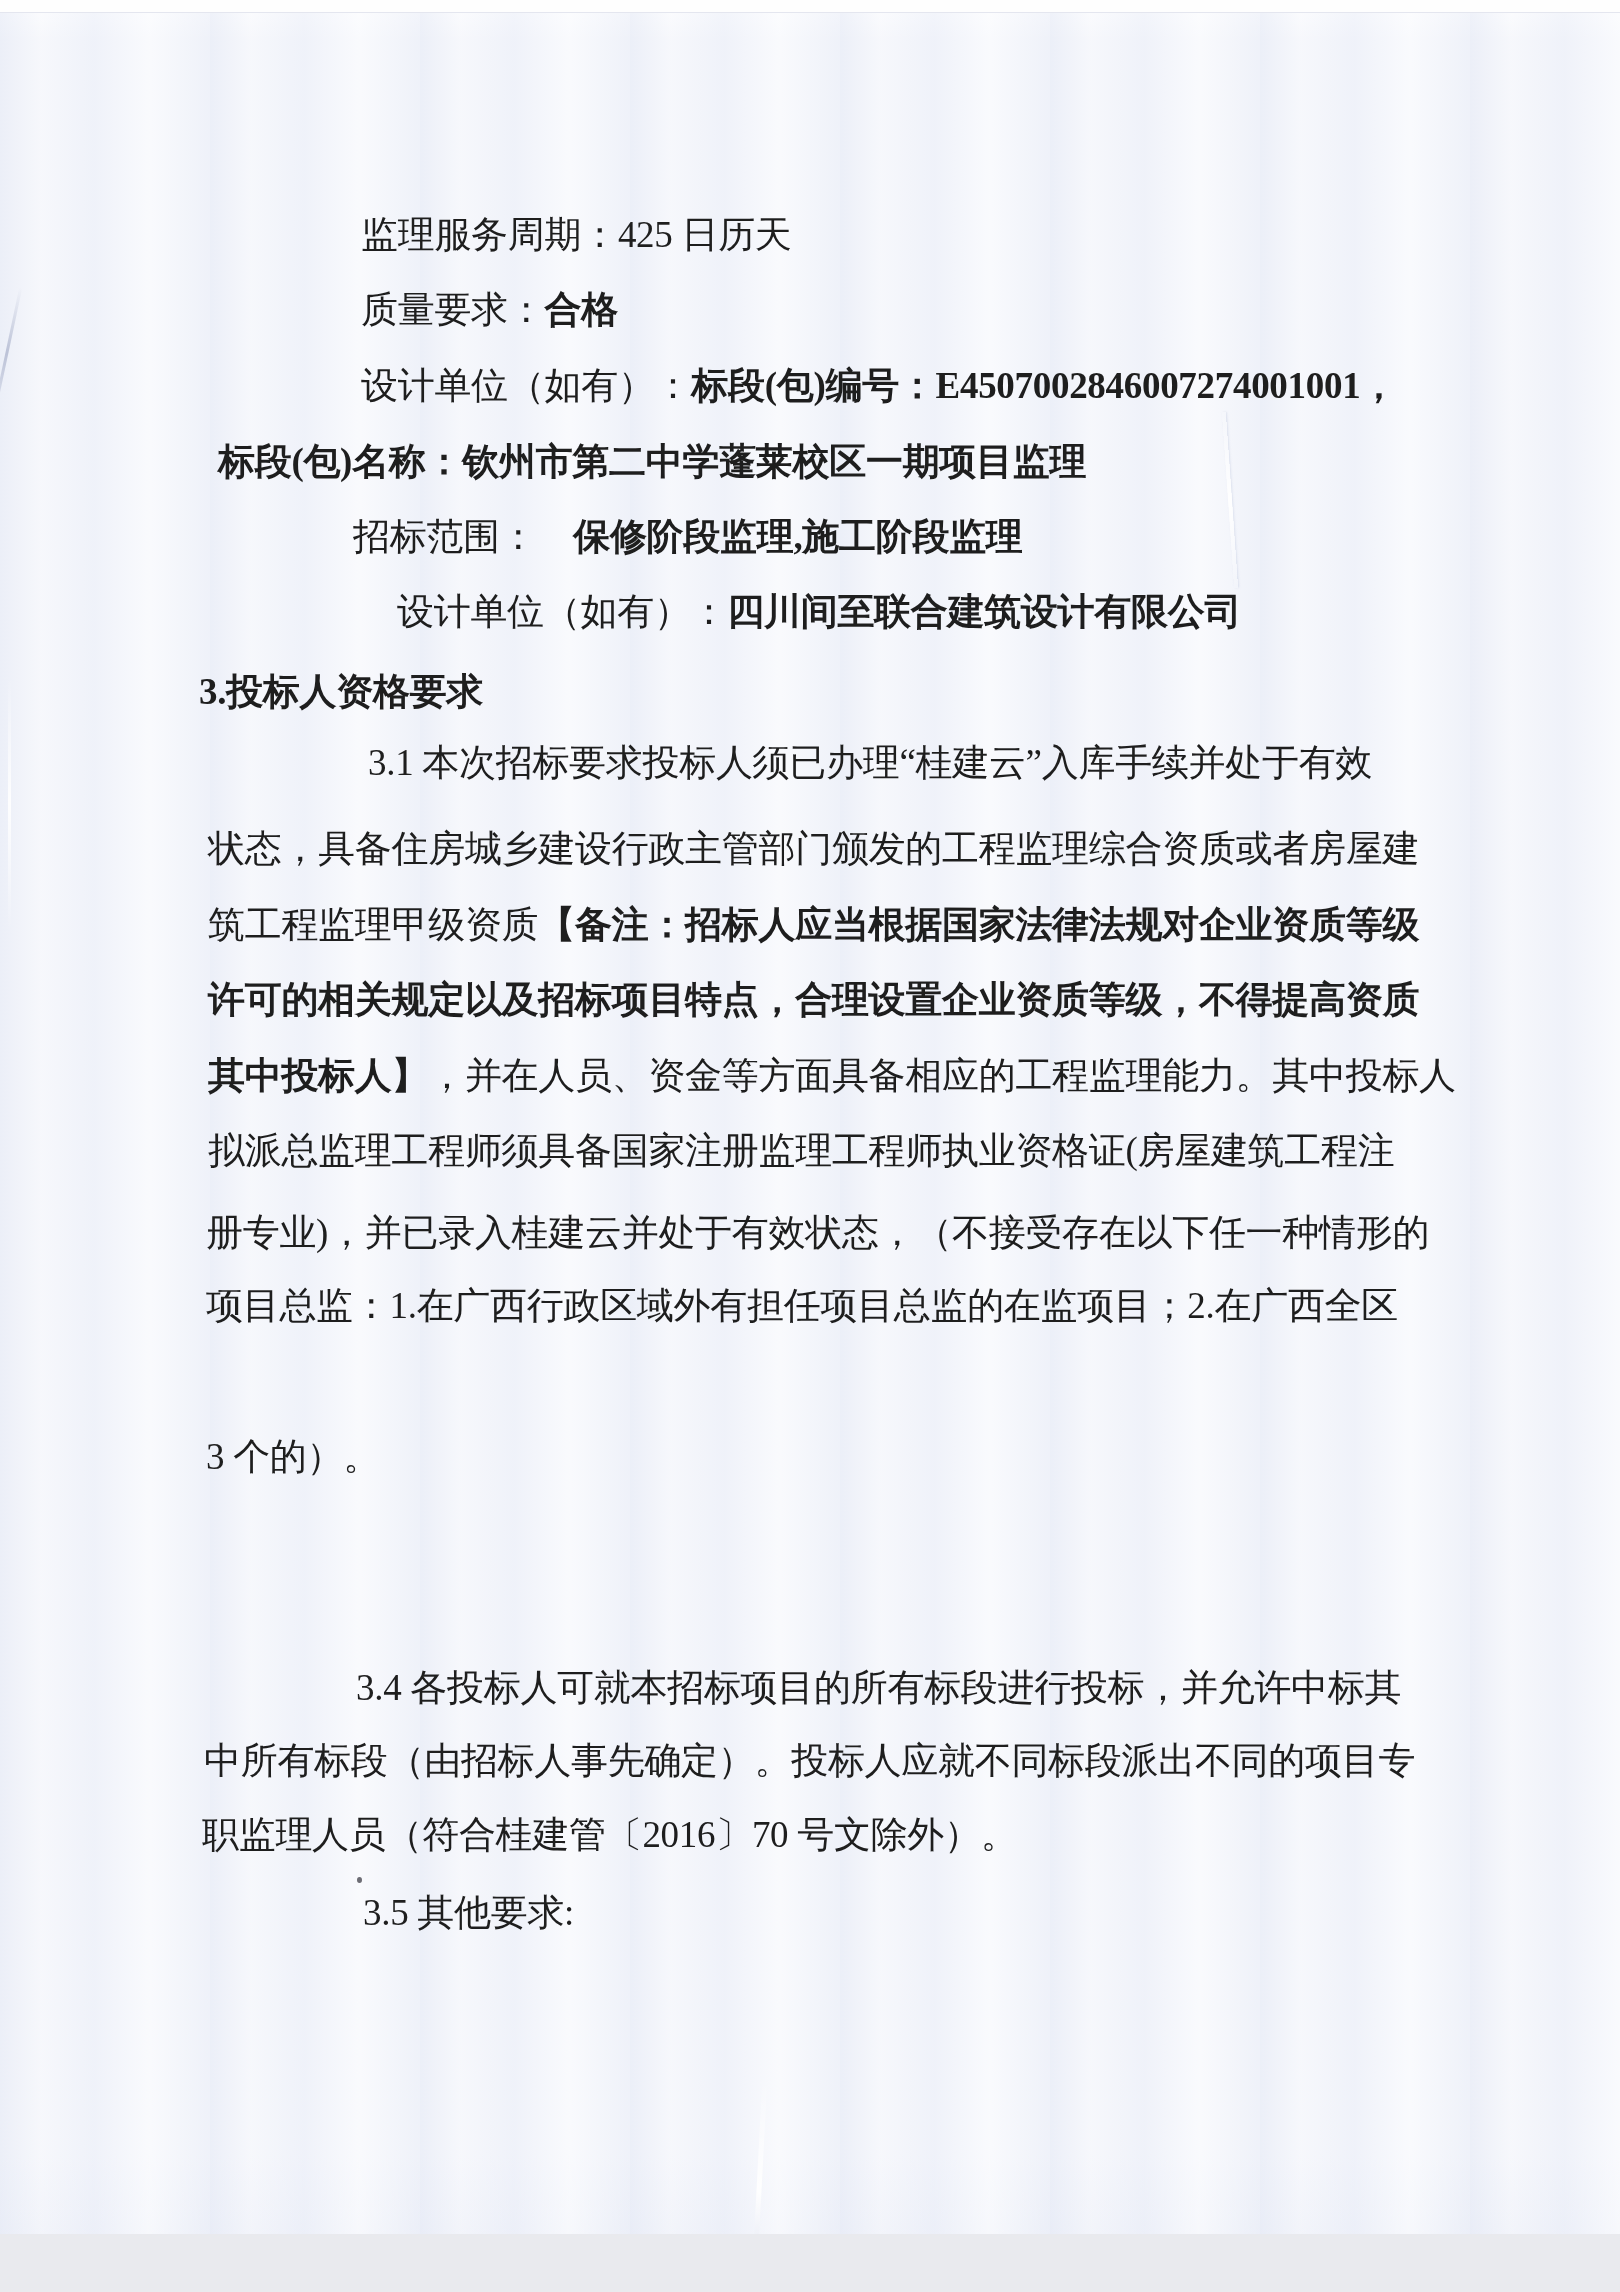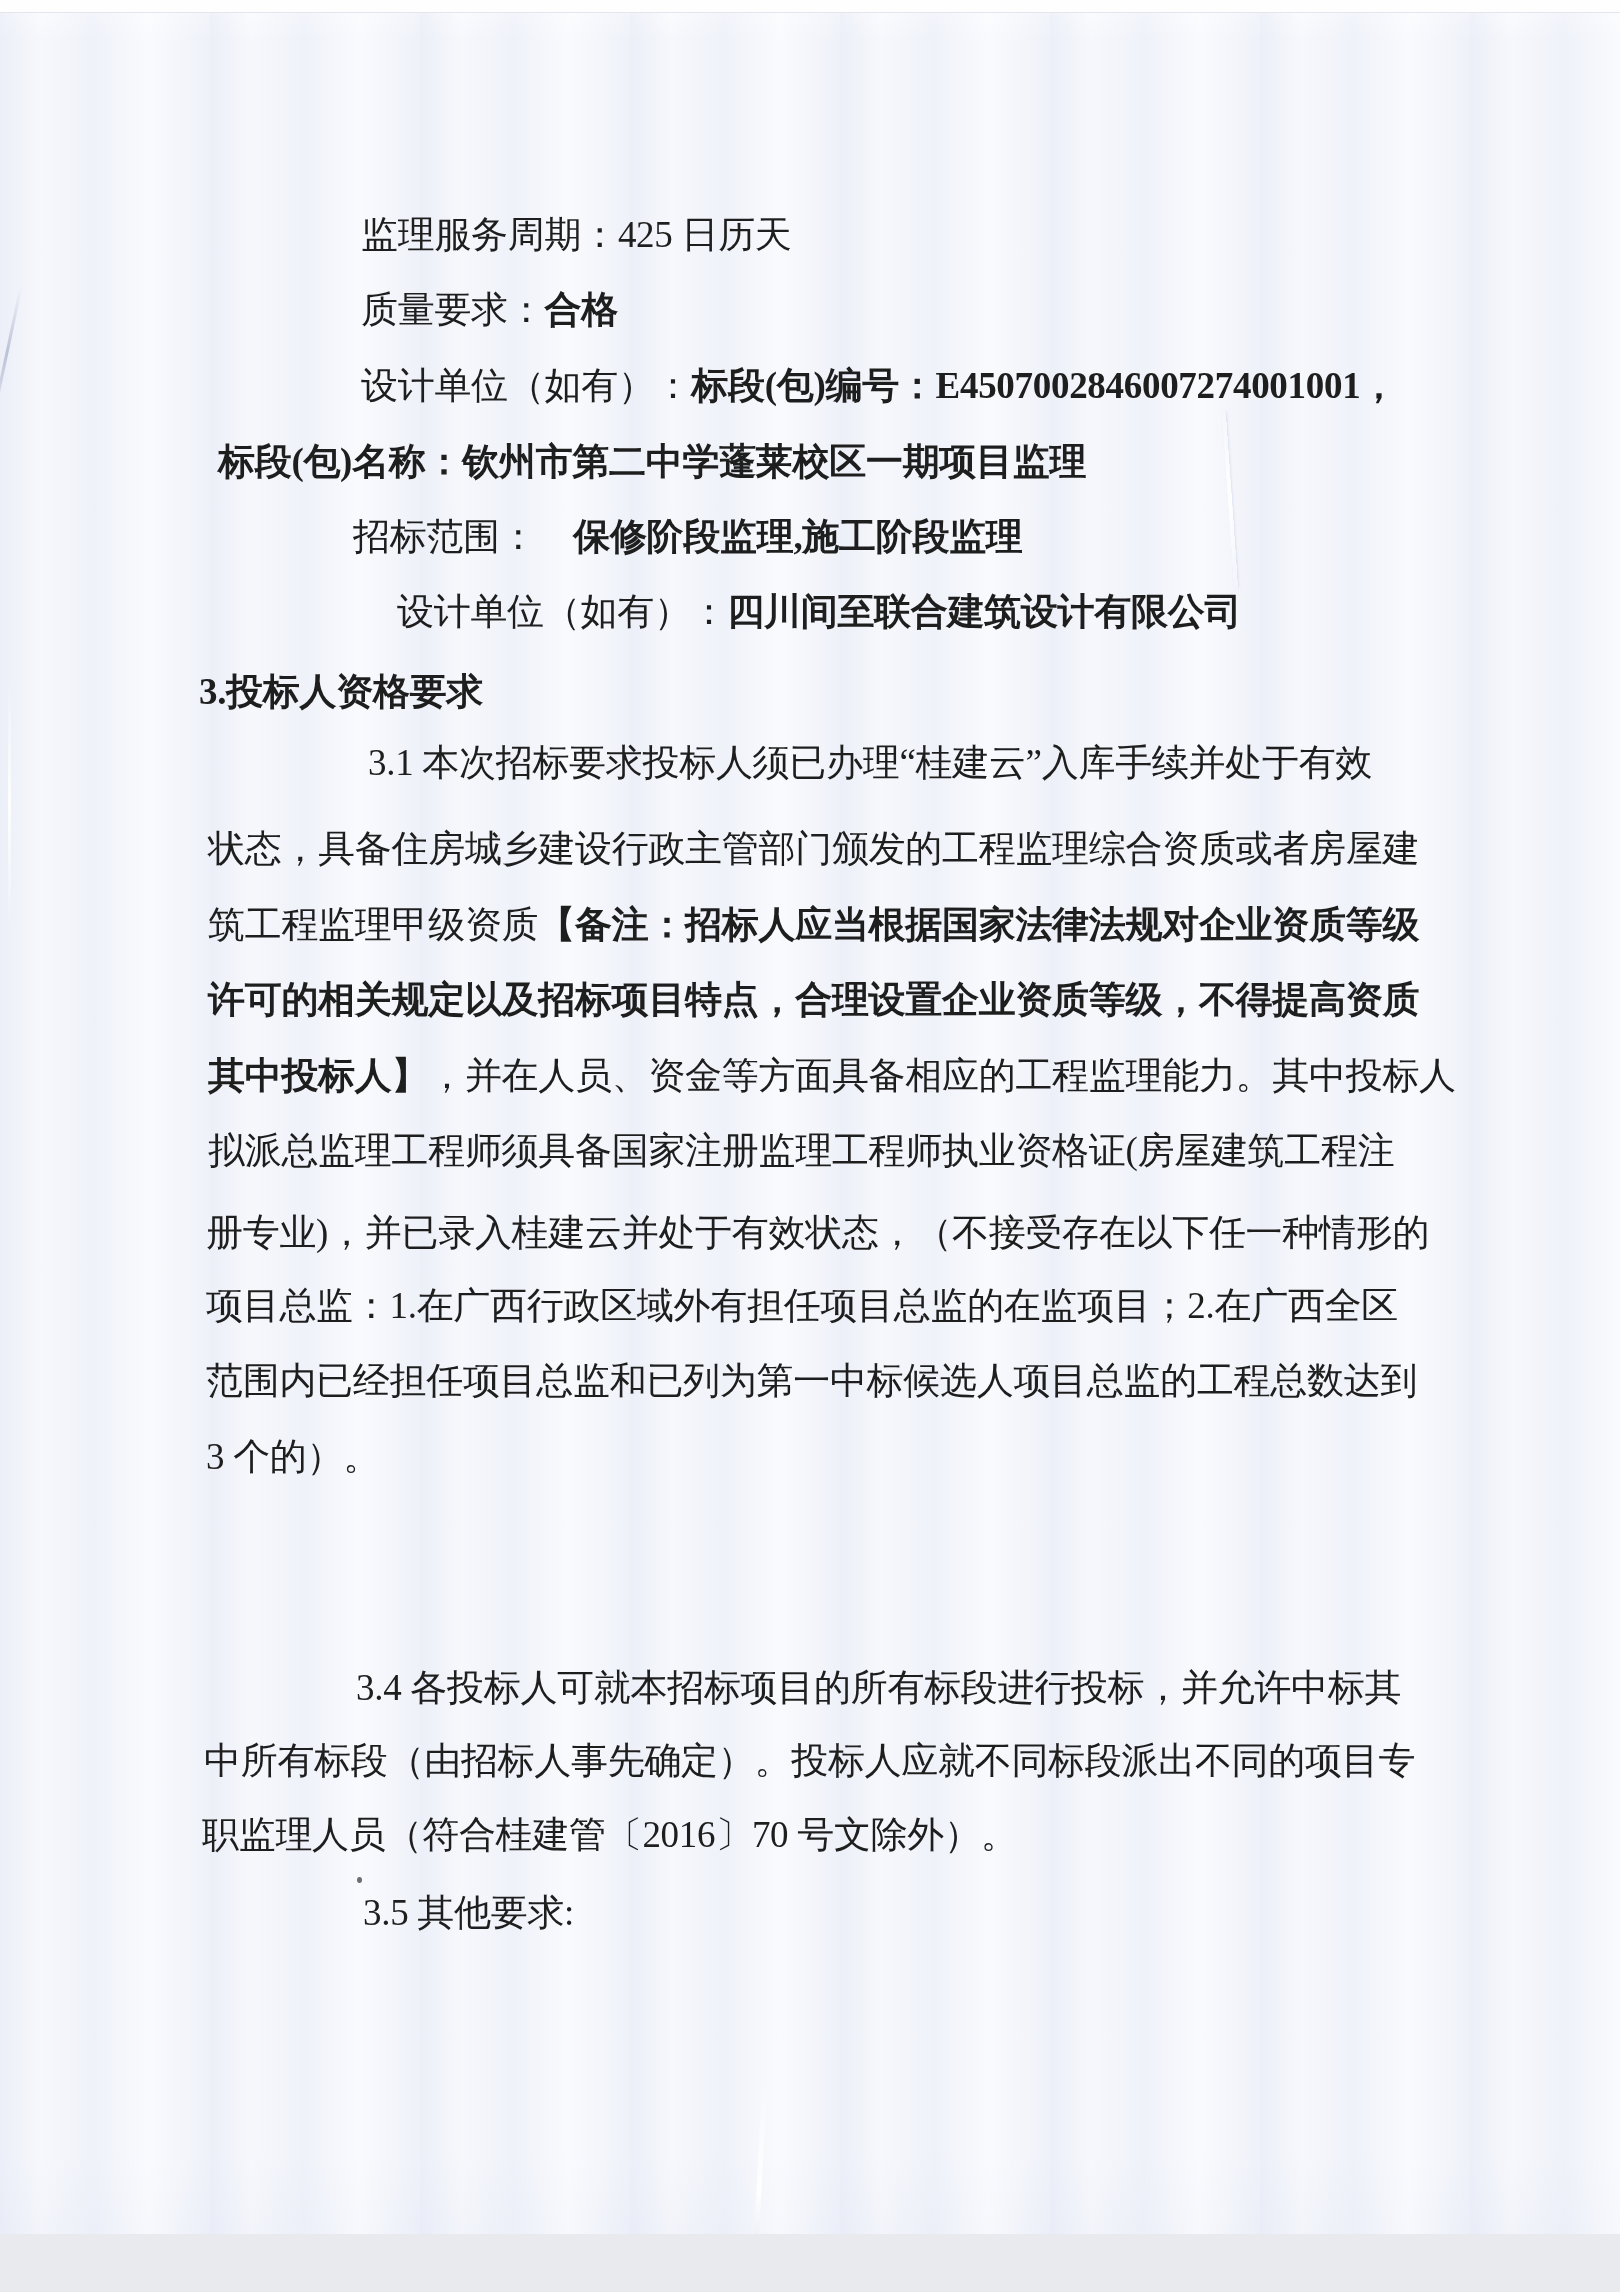--- a/index.html
+++ b/index.html
@@ -92,21 +92,20 @@
   <div class="line" style="top:977px;left:208px;"><span class="b">许可的相关规定以及招标项目特点，合理设置企业资质等级，不得提高资质</span></div>
 
   <div class="line" style="top:1053px;left:208px;"><span class="b">其中投标人】</span><span>，并在人员、资金等方面具备相应的工程监理能力。其中投标人</span></div>
 
   <div class="line" style="top:1128px;left:208px;"><span>拟派总监理工程师须具备国家注册监理工程师执业资格证(房屋建筑工程注</span></div>
 
   <div class="line" style="top:1210px;left:206px;"><span>册专业)，并已录入桂建云并处于有效状态，（不接受存在以下任一种情形的</span></div>
 
   <div class="line" style="top:1283px;left:206px;"><span>项目总监：1.在广西行政区域外有担任项目总监的在监项目；2.在广西全区</span></div>
 
-  <div class="line" style="top:1358px;left:206px;"><span>范围内已经担任项目总监和已列为第一中标候选人项目总监的工程总数达到</span></div>
 
   <div class="line" style="top:1434px;left:206px;"><span>3 个的）。</span></div>
 
 
 
   <div class="line" style="top:1665px;left:356px;"><span>3.4 各投标人可就本招标项目的所有标段进行投标，并允许中标其</span></div>
 
   <div class="line" style="top:1738px;left:204px;"><span>中所有标段（由招标人事先确定）。投标人应就不同标段派出不同的项目专</span></div>
 
   <div class="line" style="top:1812px;left:202px;"><span>职监理人员（符合桂建管〔2016〕70 号文除外）。</span></div>

